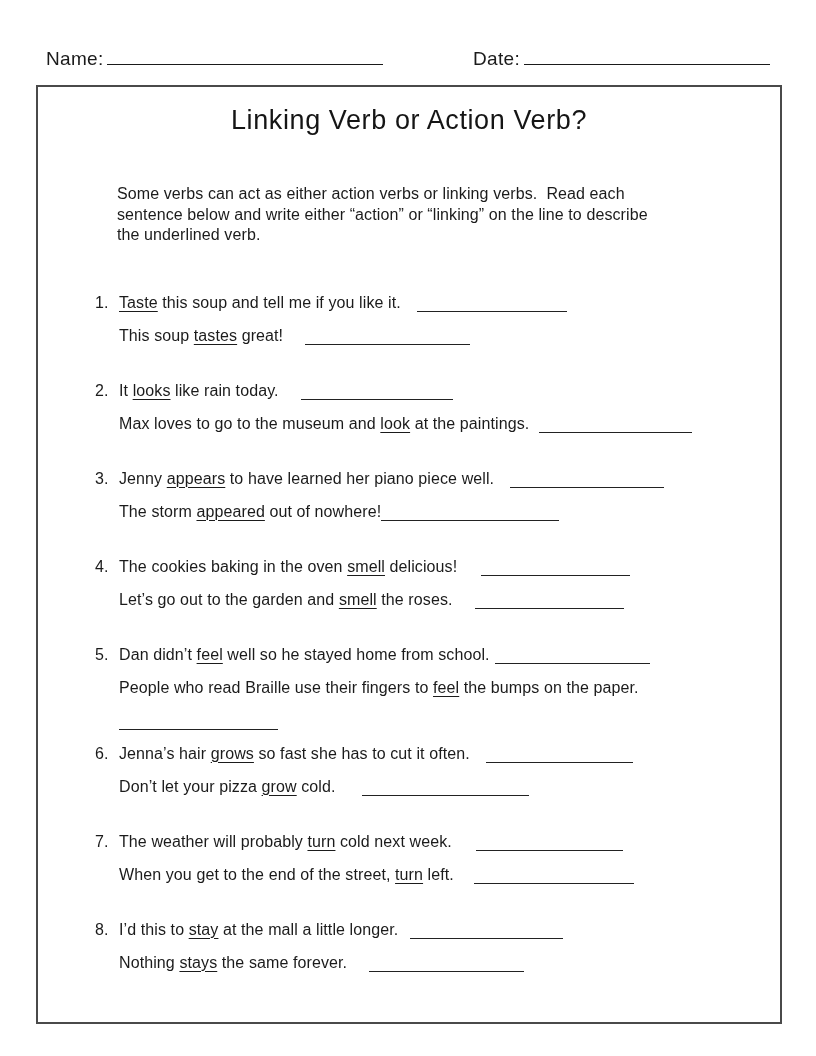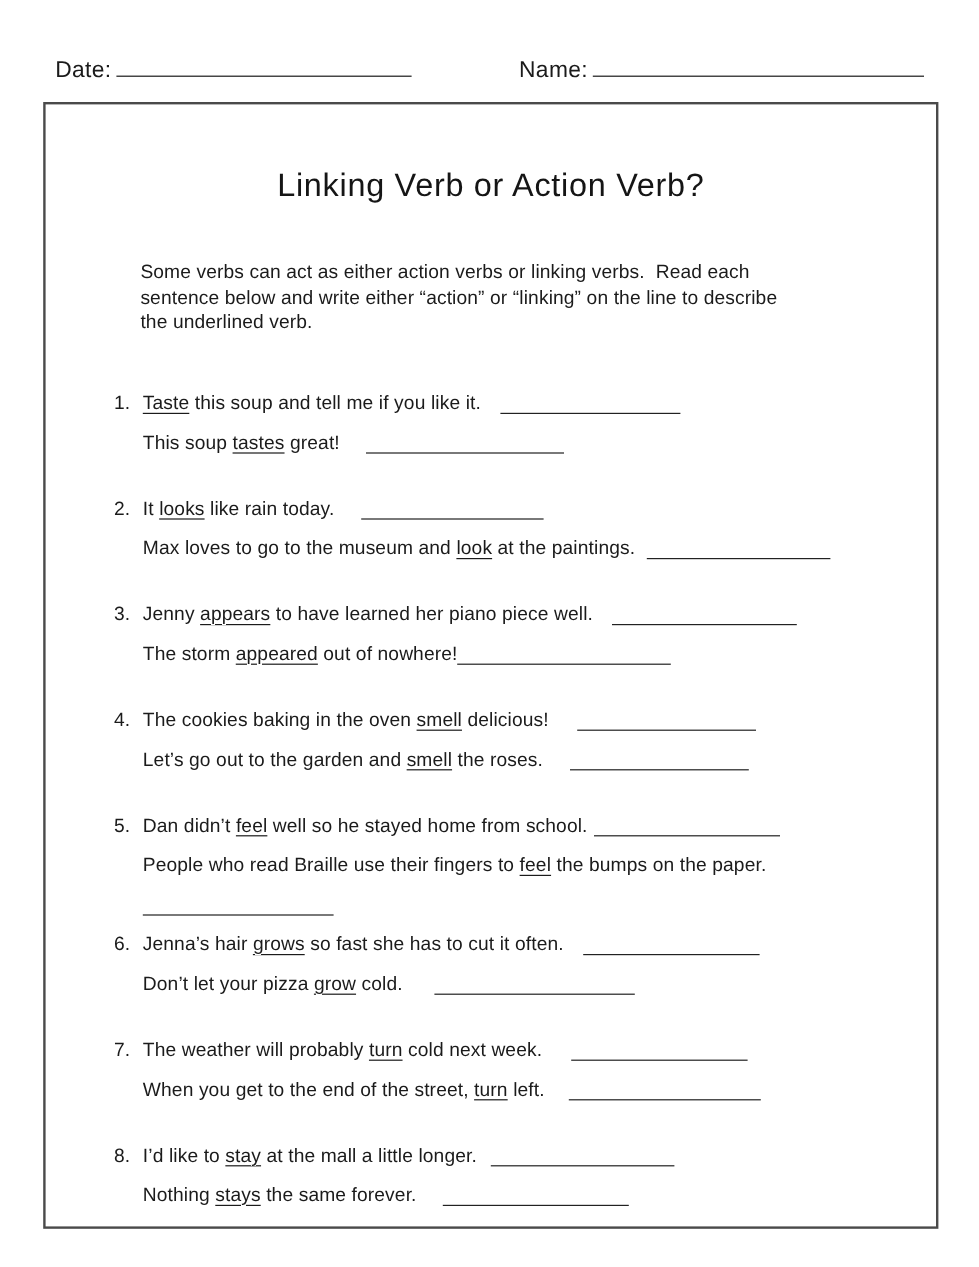--- a/index.html
+++ b/index.html
@@ -36,21 +36,21 @@
   
   .sheet-box {
     position: absolute;
     top: 85px; left: 36px;
     width: 746px; height: 939px;
     border: 2px solid #4a4a4a;
     background: #ffffff;
   }
 
   .sheet-title {
-    margin-top: 52px;
+    margin-top: 18px;
     text-align: center;
     font-size: 27px;
     letter-spacing: 0.6px;
     color: #151515;
   }
 
   .instructions {
     margin: 48px 56px 0 79px;
     font-size: 16px;
     line-height: 20.5px;
@@ -93,26 +93,26 @@
     color: #2f2f2f;
     letter-spacing: 0.2px;
     margin-top: 48px;
   }
 </style>
 </head>
 <body>
 
 <div class="header-row">
   <div class="header-group">
+    <span>Name:</span>
+    <span class="hline name"></span>
+  </div>
+  <div class="header-group">
     <span>Date:</span>
     <span class="hline date"></span>
-  </div>
-  <div class="header-group">
-    <span>Name:</span>
-    <span class="hline name"></span>
   </div>
 </div>
 
 <div class="sheet-box">
   <div class="sheet-title">Linking Verb or Action Verb?</div>
 
   <div class="instructions"><span>Some verbs can act as either action verbs or linking verbs.  Read each
 sentence below and write either “</span><b>action</b><span>” or “</span><b>linking</b><span>” on the line to describe
 the underlined verb.</span></div>
 
@@ -140,19 +140,19 @@
       </div>
       <div class="item">
         <div class="line"><span class="num">6.</span><span>Jenna’s hair </span><span class="verb">grows</span><span> so fast she has to cut it often.</span><span class="blank" style="width: 147px; margin-left: 16px;"></span></div>
         <div class="line"><span>Don’t let your pizza </span><span class="verb">grow</span><span> cold.</span><span class="blank" style="width: 167px; margin-left: 26px;"></span></div>
       </div>
       <div class="item">
         <div class="line"><span class="num">7.</span><span>The weather will probably </span><span class="verb">turn</span><span> cold next week.</span><span class="blank" style="width: 147px; margin-left: 24px;"></span></div>
         <div class="line"><span>When you get to the end of the street, </span><span class="verb">turn</span><span> left.</span><span class="blank" style="width: 160px; margin-left: 20px;"></span></div>
       </div>
       <div class="item">
-        <div class="line"><span class="num">8.</span><span>I’d like to </span><span class="verb">stay</span><span> at the mall a little longer.</span><span class="blank" style="width: 153px; margin-left: 12px;"></span></div>
+        <div class="line"><span class="num">8.</span><span>I’d this to </span><span class="verb">stay</span><span> at the mall a little longer.</span><span class="blank" style="width: 153px; margin-left: 12px;"></span></div>
         <div class="line"><span>Nothing </span><span class="verb">stays</span><span> the same forever.</span><span class="blank" style="width: 155px; margin-left: 22px;"></span></div>
       </div>
     </div>
 </div>
 
 <div class="footer-credit">Sunshine and Jellybeans</div>
 
 </body></html>

